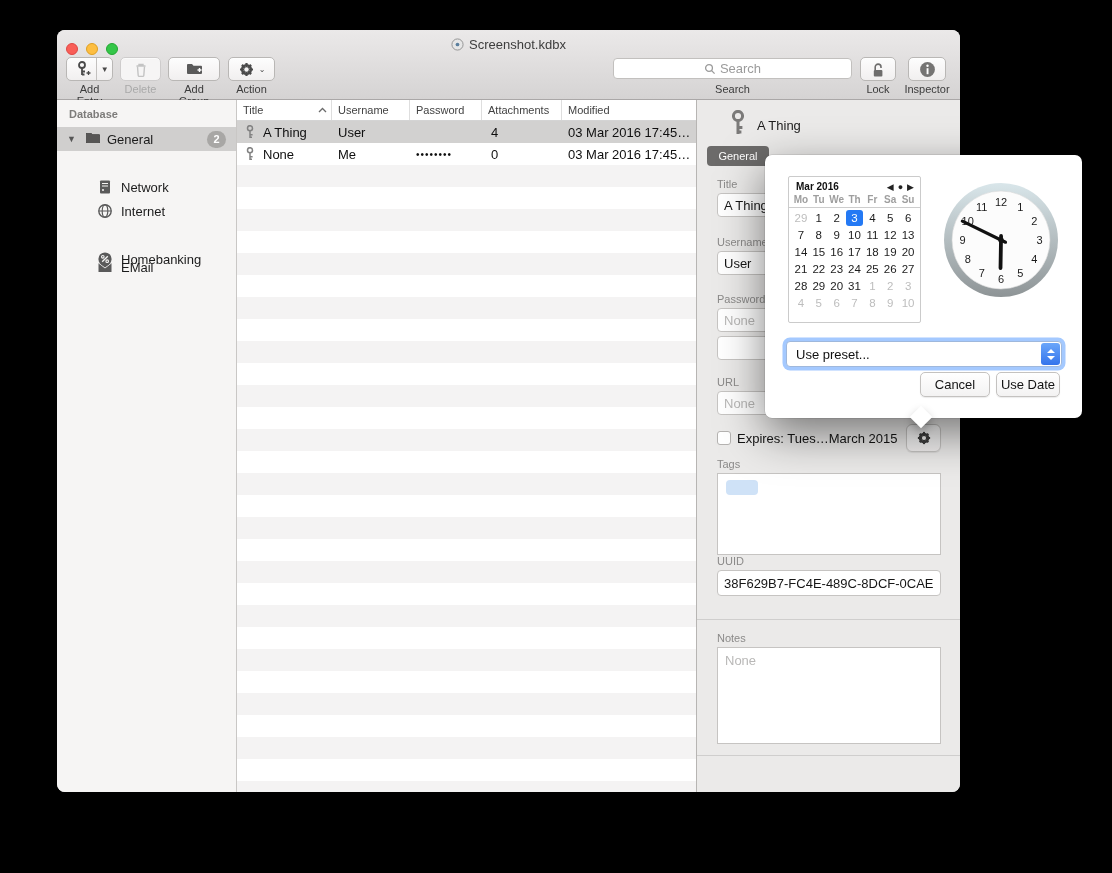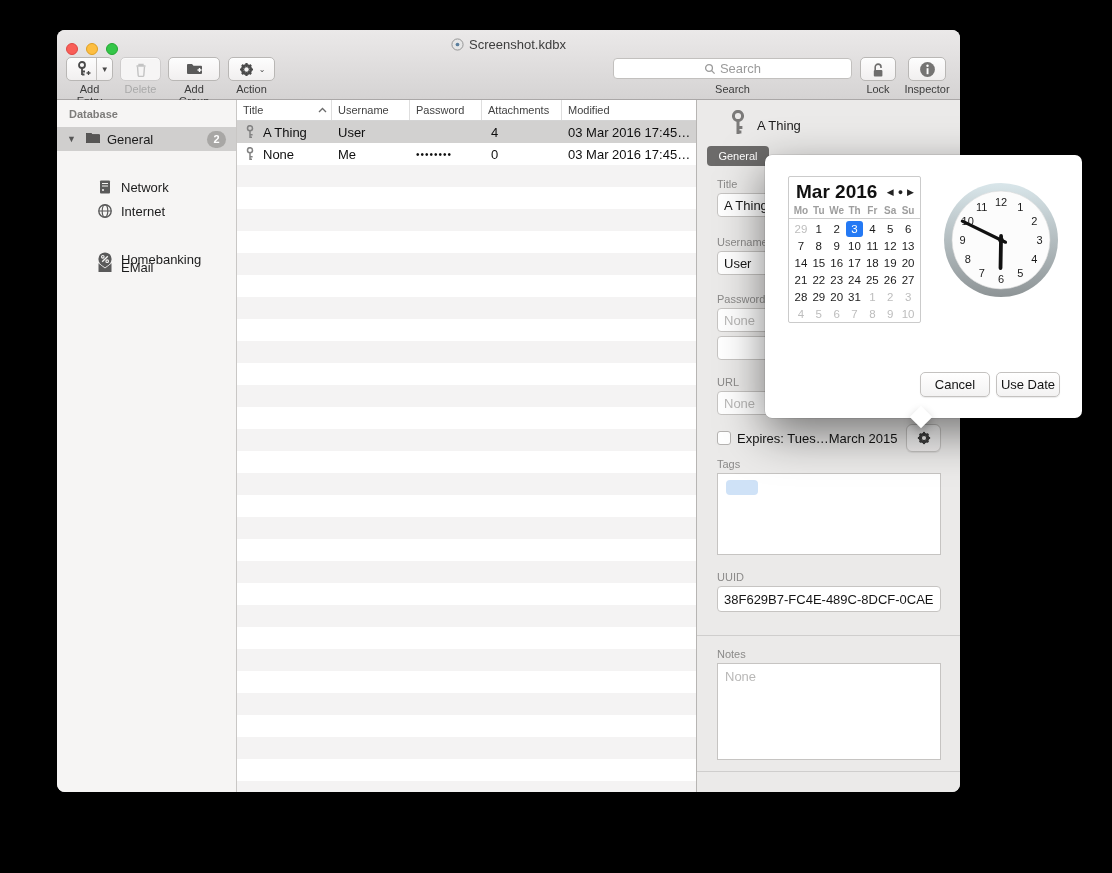--- a/index.html
+++ b/index.html
@@ -87,21 +87,21 @@
 
   
   .popover { position:absolute; left:765px; top:155px; width:317px; height:263px; z-index:50; }
   .popover-body { position:absolute; inset:0; background:#fff; border-radius:7px;
                   box-shadow:0 15px 45px rgba(0,0,0,.5), 0 0 0 0.5px rgba(0,0,0,.15); }
   .popover-arrow { position:absolute; bottom:-7px; left:148px; width:16px; height:16px;
                    background:#fff; transform:rotate(45deg); box-shadow:3px 3px 8px rgba(0,0,0,.25); }
   .calbox { position:absolute; left:23px; top:21px; width:133px; height:147px;
             border:1px solid #cbcbcb; border-radius:2px; background:#fff; overflow:hidden; z-index:2; }
   .cal-head { display:flex; align-items:center; padding:4px 6px 1px 7px; }
-  .cal-month { font-size:19px; font-weight:bold; color:#111; flex:1; }
+  .cal-month { font-size:10px; font-weight:bold; color:#111; flex:1; }
   .cal-nav { font-size:9px; color:#222; margin-left:4px; }
   .cal-weekdays { display:flex; padding:1px 3px 2px 3px; border-bottom:1px solid #cdcdcd; }
   .cal-wd { width:18px; text-align:center; font-size:10px; font-weight:bold; color:#9e9e9e; }
   .cal-grid { padding:1px 3px; }
   .cal-week { display:flex; height:17px; }
   .cal-day { width:18px; height:16px; margin-top:1px; display:flex; align-items:center; justify-content:center;
              font-size:11.5px; color:#1c1c1c; border-radius:3px; }
   .cal-day.muted { color:#bdbdbd; }
   .cal-day.selected { background:#2479f4; color:#fff; }
   .clock { position:absolute; left:176px; top:25px; z-index:2; }
@@ -390,21 +390,21 @@
               <circle cx="8.5" cy="8.5" r="2.2" fill="#f7f6f5"></circle>
             </svg>
           </span>
         </div>
 
         <div class="flabel" style="margin-top:6px;">Tags</div>
         <div class="tagsbox" style="margin-top:3px;">
           <div class="tagtoken"></div>
         </div>
 
-        <div class="flabel" style="margin-top:16px;">UUID</div>
+        <div class="flabel" style="">UUID</div>
         <div class="ffield" style="margin-top:3px; height:26px;">
             <span>38F629B7-FC4E-489C-8DCF-0CAE</span>
           </div>
 
         <div class="sep"></div>
 
         <div class="flabel" style="margin-top:12px;">Notes</div>
         <div class="notesbox" style="margin-top:3px;"><span>None</span></div>
 
         <div class="sep" style="margin-top:11px;"></div>
@@ -512,18 +512,25 @@
           <text x="-38.5" y="4.0" text-anchor="middle" font-size="11" fill="#1a1a1a" font-family="&quot;Liberation Sans&quot;, sans-serif">9</text>
           <text x="-33.3" y="-15.3" text-anchor="middle" font-size="11" fill="#1a1a1a" font-family="&quot;Liberation Sans&quot;, sans-serif">10</text>
           <text x="-19.3" y="-29.3" text-anchor="middle" font-size="11" fill="#1a1a1a" font-family="&quot;Liberation Sans&quot;, sans-serif">11</text>
           <text x="0.0" y="-34.5" text-anchor="middle" font-size="11" fill="#1a1a1a" font-family="&quot;Liberation Sans&quot;, sans-serif">12</text>
         </g>
       <line id="minute-hand" x1="0" y1="5" x2="0" y2="-43" stroke="#111" stroke-width="3.2" stroke-linecap="round" transform="rotate(296)"></line>
       <line id="hour-hand" x1="0" y1="4" x2="0" y2="-28" stroke="#111" stroke-width="3.8" stroke-linecap="round" transform="rotate(181)"></line>
       <circle r="2.7" fill="#111"></circle>
     </svg>
 
+    <div class="preset">
+      <span>Use preset...</span>
+      <span class="preset-cap">
+        <span class="tri-up"></span>
+          <span class="tri-down"></span>
+      </span>
+    </div>
 
     <div class="pop-btn btn-cancel">Cancel</div>
     <div class="pop-btn btn-usedate">Use Date</div>
   </div>
 
 </div>
 
 </body></html>

